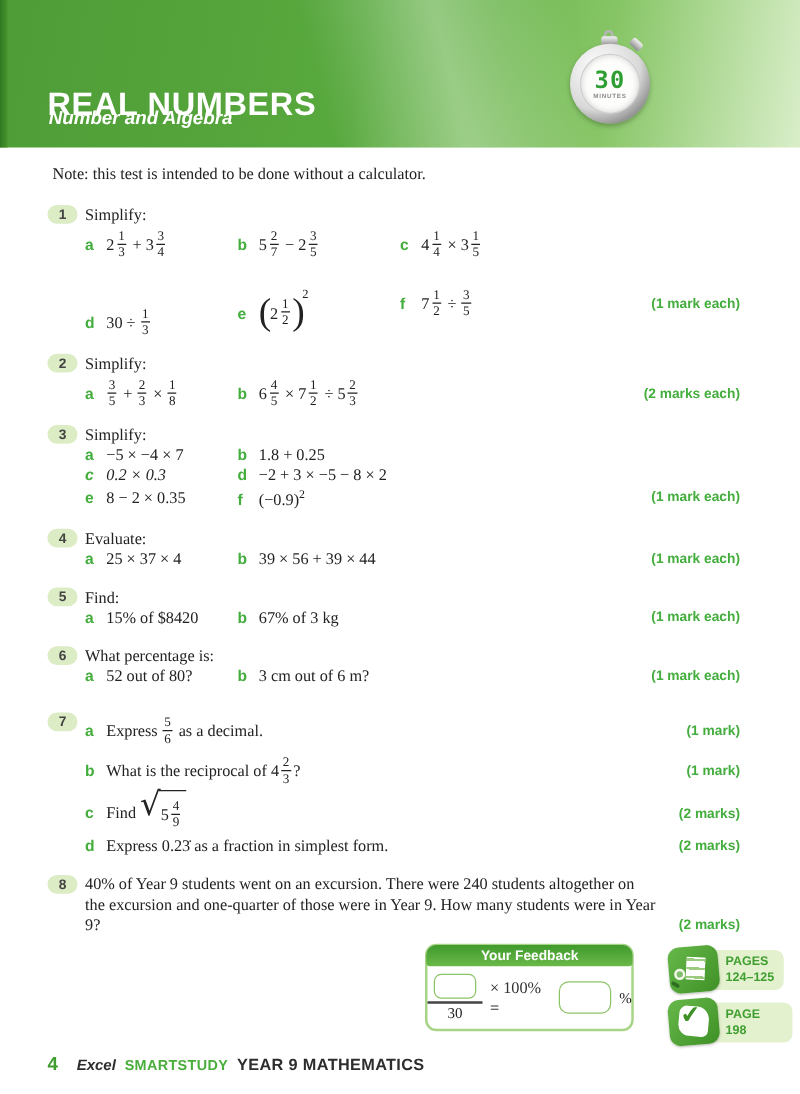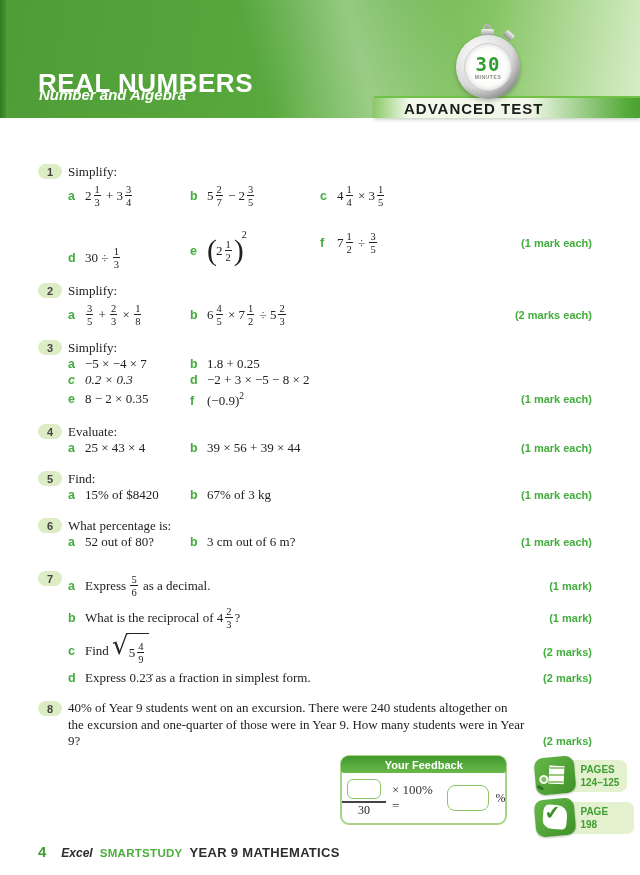--- a/index.html
+++ b/index.html
@@ -132,36 +132,34 @@
 </style>
 </head>
 <body>
 
 <div class="page">
 
   <div class="banner">
     <div class="spine"></div>
     <div class="banner-title">REAL NUMBERS</div>
     <div class="banner-subtitle">Number and Algebra</div>
-    <div class="adv-bar">
-      <span class="adv-text">ADVANCED TEST</span>
-    </div>
     <div class="sw">
       <div class="sw-ring"></div>
       <div class="sw-stem"></div>
       <div class="sw-knob"></div>
       <div class="sw-body">
         <div class="sw-face">
           <span class="sw-digits">30</span>
           <span class="sw-min">MINUTES</span>
         </div>
       </div>
     </div>
   </div>
 
+  <div class="note">Note: this test is intended to be done without a calculator.</div>
 
   <div class="questions">
       <div class="question">
         <span class="qnum">1</span>
         <div class="qbody">
           <div class="stem">Simplify:</div>
           <div class="parts-row tall">
             <span class="part" style="width: 122px;"><span class="plabel">a</span><span class="pmath"><span class="whole">2</span><span class="frac"><span class="fn">1</span><span class="fd">3</span></span> + <span class="whole">3</span><span class="frac"><span class="fn">3</span><span class="fd">4</span></span></span></span>
             <span class="part" style="width: 130px;"><span class="plabel">b</span><span class="pmath"><span class="whole">5</span><span class="frac"><span class="fn">2</span><span class="fd">7</span></span> − <span class="whole">2</span><span class="frac"><span class="fn">3</span><span class="fd">5</span></span></span></span>
             <span class="part"><span class="plabel">c</span><span class="pmath"><span class="whole">4</span><span class="frac"><span class="fn">1</span><span class="fd">4</span></span> × <span class="whole">3</span><span class="frac"><span class="fn">1</span><span class="fd">5</span></span></span></span>
@@ -202,21 +200,21 @@
             <span class="part"><span class="plabel">f</span><span class="pmath">(−0.9)<span class="sup">2</span></span></span>
             <span class="marks">(1 mark each)</span>
           </div>
         </div>
       </div>
       <div class="question">
         <span class="qnum">4</span>
         <div class="qbody">
           <div class="stem">Evaluate:</div>
           <div class="parts-row">
-            <span class="part" style="width: 122px;"><span class="plabel">a</span><span class="pmath">25 × 43 × 4</span></span>
+            <span class="part" style="width: 122px;"><span class="plabel">a</span><span class="pmath">25 × 37 × 4</span></span>
             <span class="part"><span class="plabel">b</span><span class="pmath">39 × 56 + 39 × 44</span></span>
             <span class="marks">(1 mark each)</span>
           </div>
         </div>
       </div>
       <div class="question">
         <span class="qnum">5</span>
         <div class="qbody">
           <div class="stem">Find:</div>
           <div class="parts-row">

